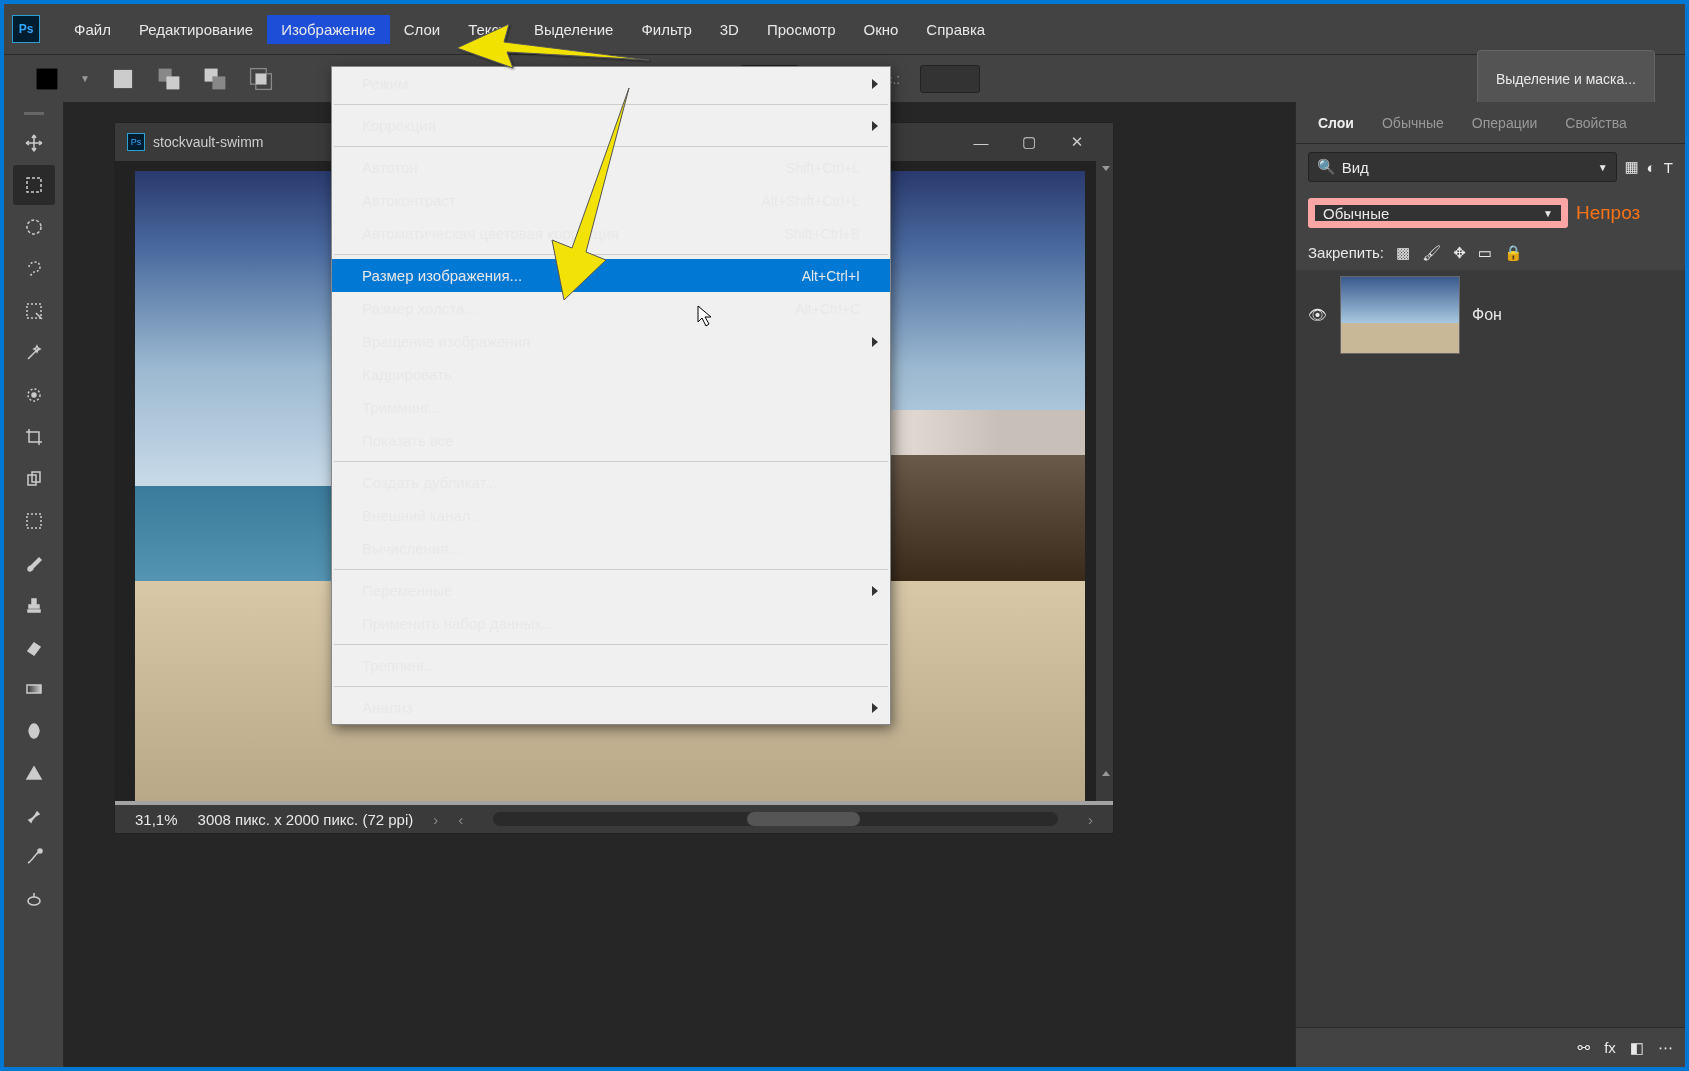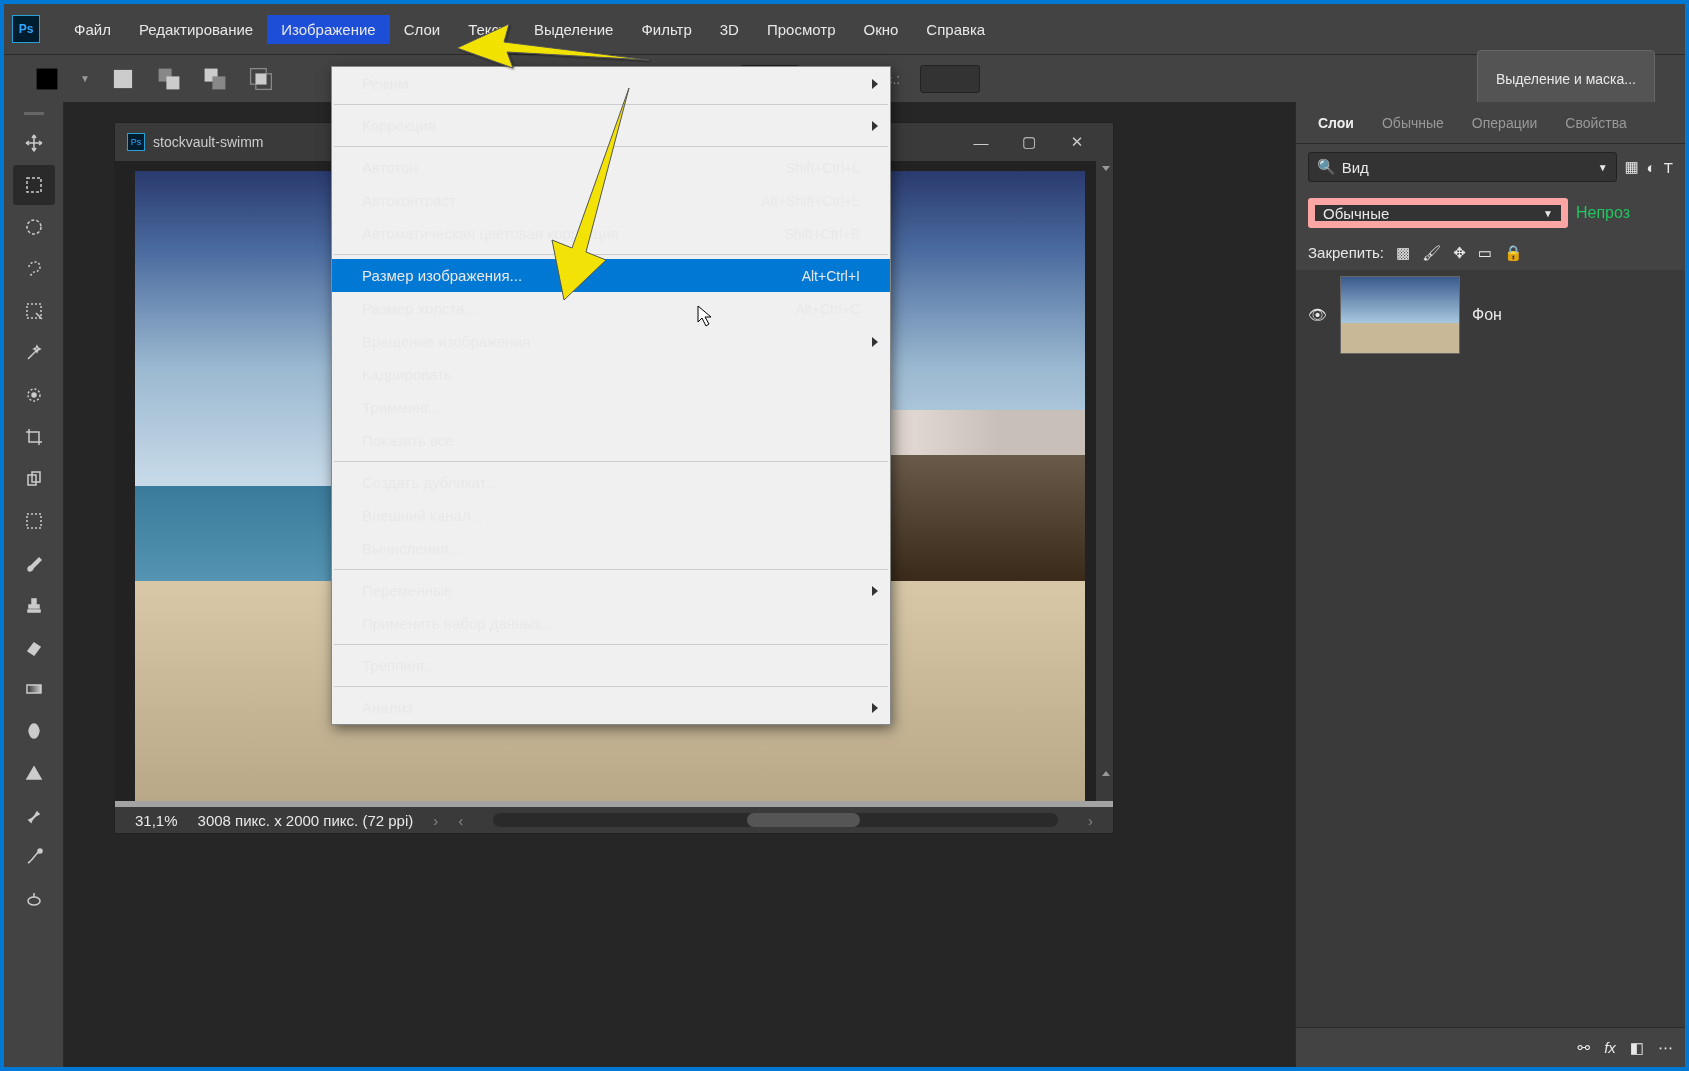--- a/index.html
+++ b/index.html
@@ -28,21 +28,21 @@
 .canvas-content{position:relative;height:640px;background:#222;display:flex}
 .canvas-img{margin:10px 10px 0 20px;flex:1;position:relative;overflow:hidden}
 .sky{position:absolute;top:0;left:0;right:0;height:62%;background:linear-gradient(180deg,#2a3a6e 0%,#4a6a9e 20%,#9ab8d0 50%,#c8dae8 80%)}
 .sea{position:absolute;top:50%;left:0;width:38%;height:30%;background:linear-gradient(180deg,#3a7a9a 0%,#5a9ab8 60%,#f0f0e8 100%)}
 .cliff{position:absolute;top:45%;right:0;width:55%;height:20%;background:linear-gradient(180deg,#6a5a4a 0%,#3a2a1a 100%)}
 .houses{position:absolute;top:38%;right:0;width:45%;height:10%;background:linear-gradient(90deg,#d8d0c8 20%,#b8b0a8 40%,#e0d8d0 60%,#c8c0b8 80%)}
 .beach{position:absolute;bottom:0;left:0;right:0;height:35%;background:linear-gradient(180deg,#d8c8a8 0%,#c8b898 50%,#b8a888 100%)}
 .vscroll{width:18px;background:#3a3a3a;border-left:1px solid #222;position:relative}
 .vthumb{position:absolute;top:5px;right:3px;width:6px;height:6px;border-top:5px solid #999;border-left:4px solid transparent;border-right:4px solid transparent}
 .vthumb2{position:absolute;bottom:25px;right:3px;width:6px;height:6px;border-bottom:5px solid #999;border-left:4px solid transparent;border-right:4px solid transparent}
-.statusbar{height:32px;background:#3a3a3a;border-top:6px solid #a3a3a3;display:flex;align-items:center;padding:0 20px;gap:20px;font-size:13px;color:#aaa}
+.statusbar{height:32px;background:#3a3a3a;border-top:4px solid #a3a3a3;display:flex;align-items:center;padding:0 20px;gap:20px;font-size:13px;color:#aaa}
 .hscroll{flex:1;height:14px;background:#2a2a2a;border-radius:7px;position:relative;margin:0 10px}
 .hthumb{position:absolute;left:45%;width:20%;height:100%;background:#555;border-radius:7px}
 .right-panel{width:390px;background:#434343;border-left:1px solid #2a2a2a;display:flex;flex-direction:column}
 .panel-tabs{height:42px;display:flex;align-items:center;padding:0 10px;gap:4px;border-bottom:1px solid #2a2a2a}
 .ptab{padding:8px 12px;font-size:14px;color:#999;cursor:pointer}
 .ptab.active{color:#eee;font-weight:600}
 .panel-search{padding:8px 12px;display:flex;align-items:center;gap:8px}
 .search-box{flex:1;height:30px;background:#333;border:1px solid #222;border-radius:3px;display:flex;align-items:center;padding:0 8px;gap:6px;font-size:13px;color:#888}
 .pfilter{padding:8px 12px;display:flex;align-items:center;gap:8px}
 .filter-box{width:260px;height:30px;background:#333;border:7px solid #fca5a5;border-radius:3px;display:flex;align-items:center;padding:0 8px;font-size:13px;color:#ccc}
@@ -293,21 +293,21 @@
       </div>
       <span>▦</span>
       <span>◐</span>
       <span>T</span>
     </div>
     <div class="pfilter">
       <div class="filter-box">
         <span>Обычные</span>
         <span style="margin-left:auto;font-size:10px">▼</span>
       </div>
-      <span style="color:#22c55e;font-size:16px">Непроз</span>
+      <span style="color:#f97316;font-size:19px">Непроз</span>
     </div>
     <div class="lock-row">
       <span>Закрепить:</span>
       <span>▩</span>
       <span>🖌</span>
       <span>✥</span>
       <span>▭</span>
       <span>🔒</span>
     </div>
     <div class="layer-list">
@@ -315,21 +315,21 @@
         <div class="eye-icon">👁</div>
         <div class="layer-thumb">
             <div class="lt-sky"></div>
             <div class="lt-beach"></div>
           </div>
         <span class="layer-name">Фон</span>
       </div>
     </div>
     <div class="panel-bottom">
       <span>⚯</span>
-      <span style="font-style:italic">fx</span>
+      <span style="">fx</span>
       <span>◧</span>
       <span>⋯</span>
     </div>
   </div>
 </div>
 
 <div class="dropdown" id="dropdown">
     <div class="dd-item">
       <span>Режим</span>
       <span class="dd-arrow"></span>

